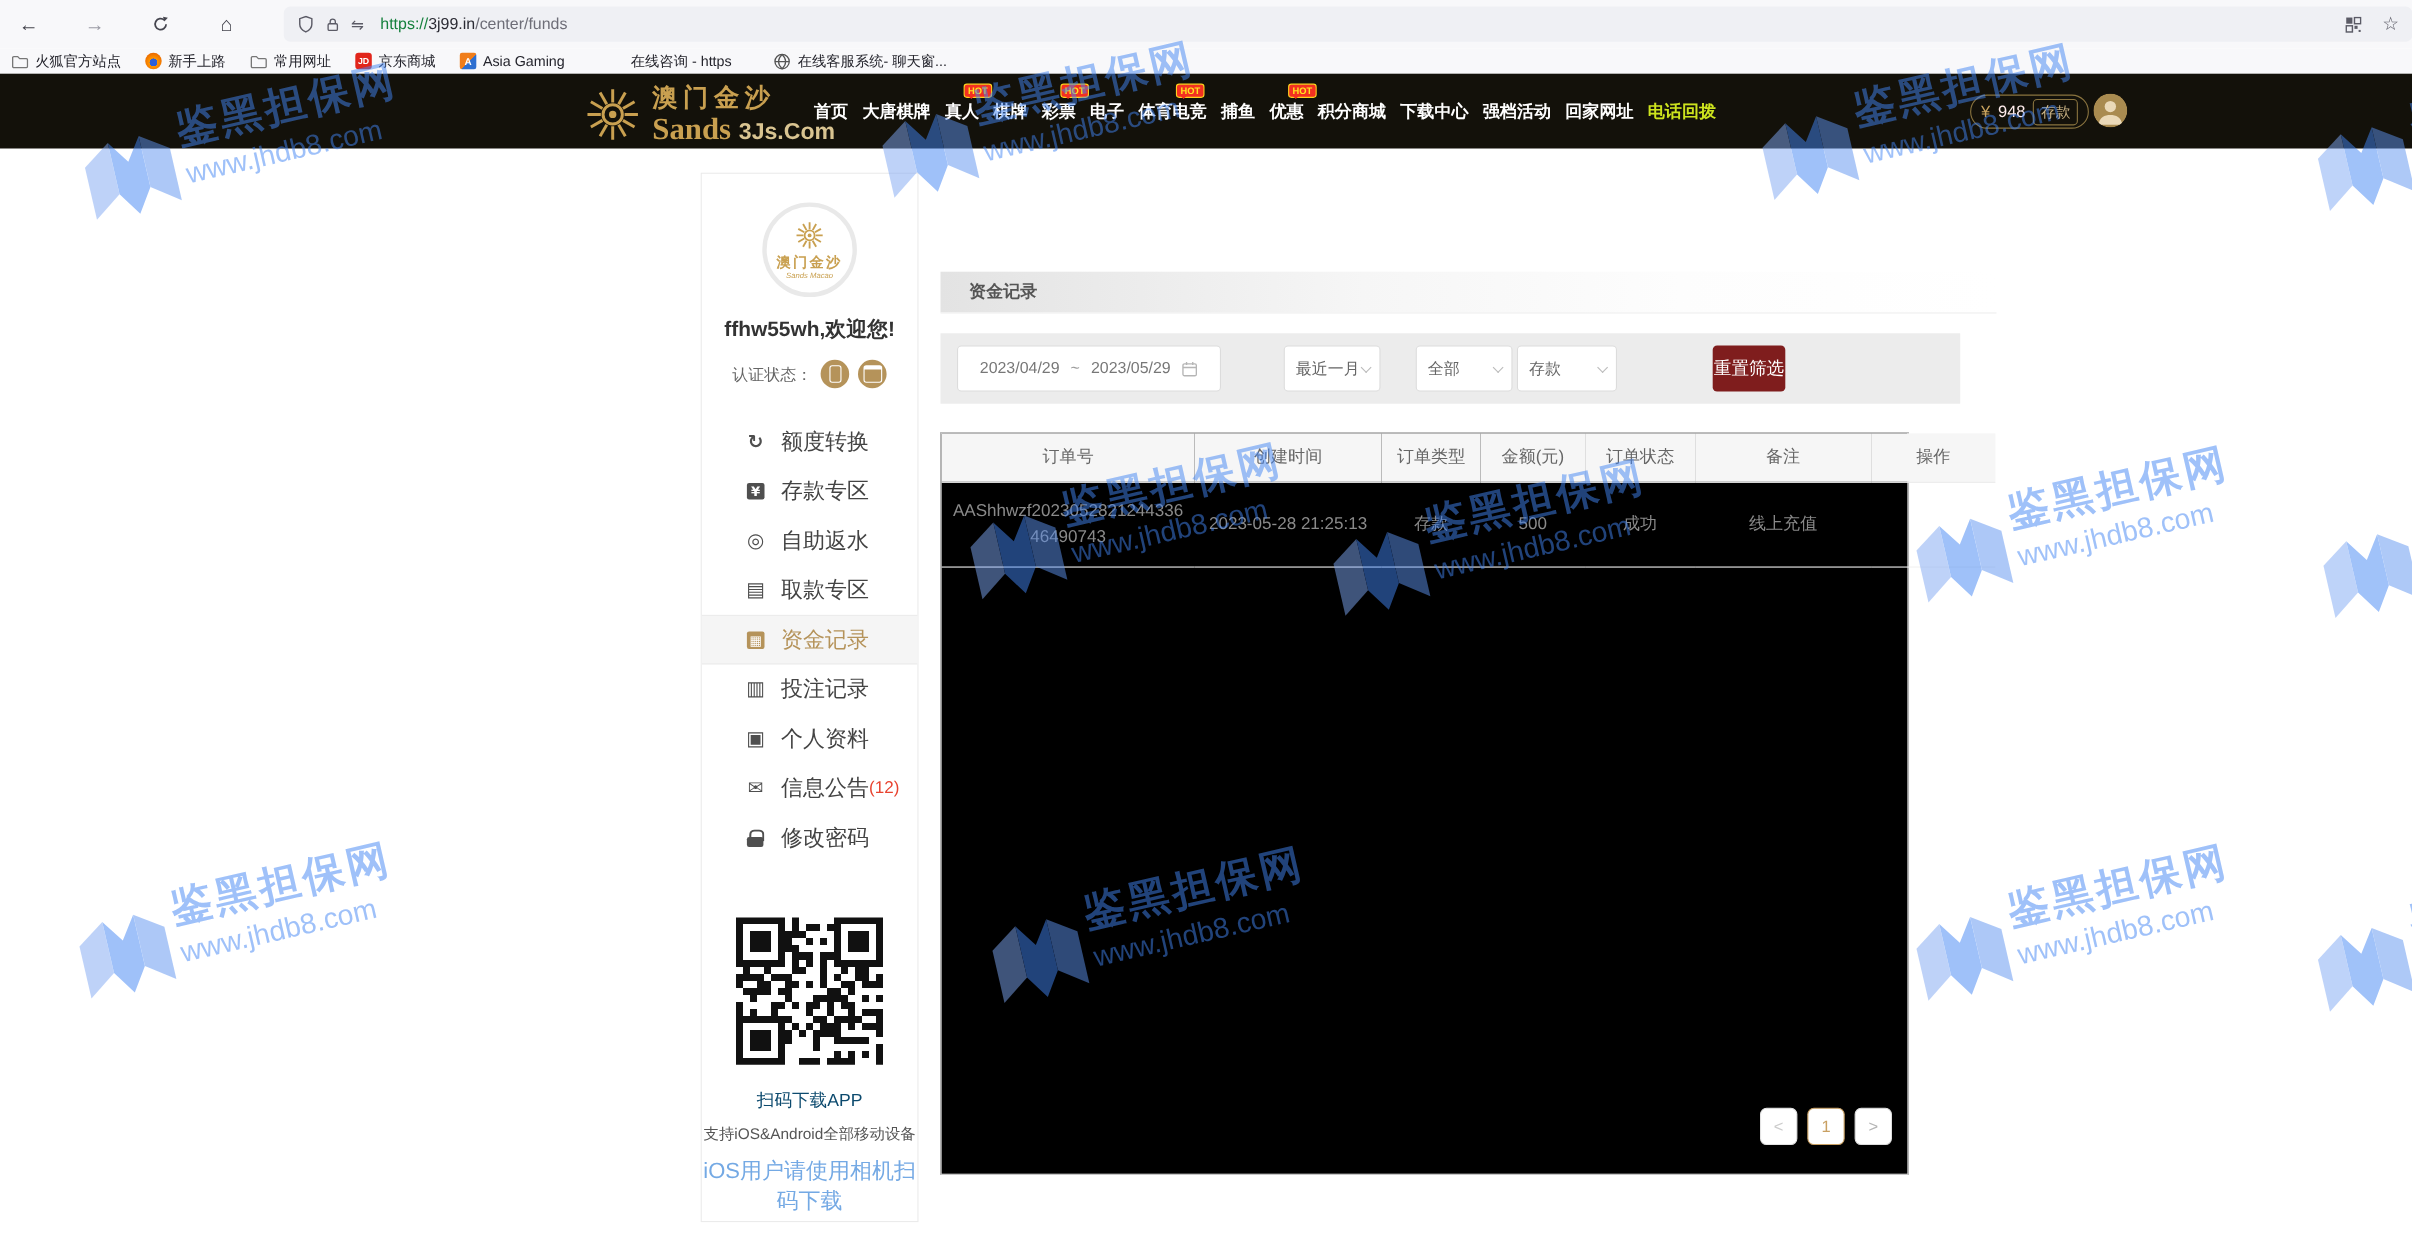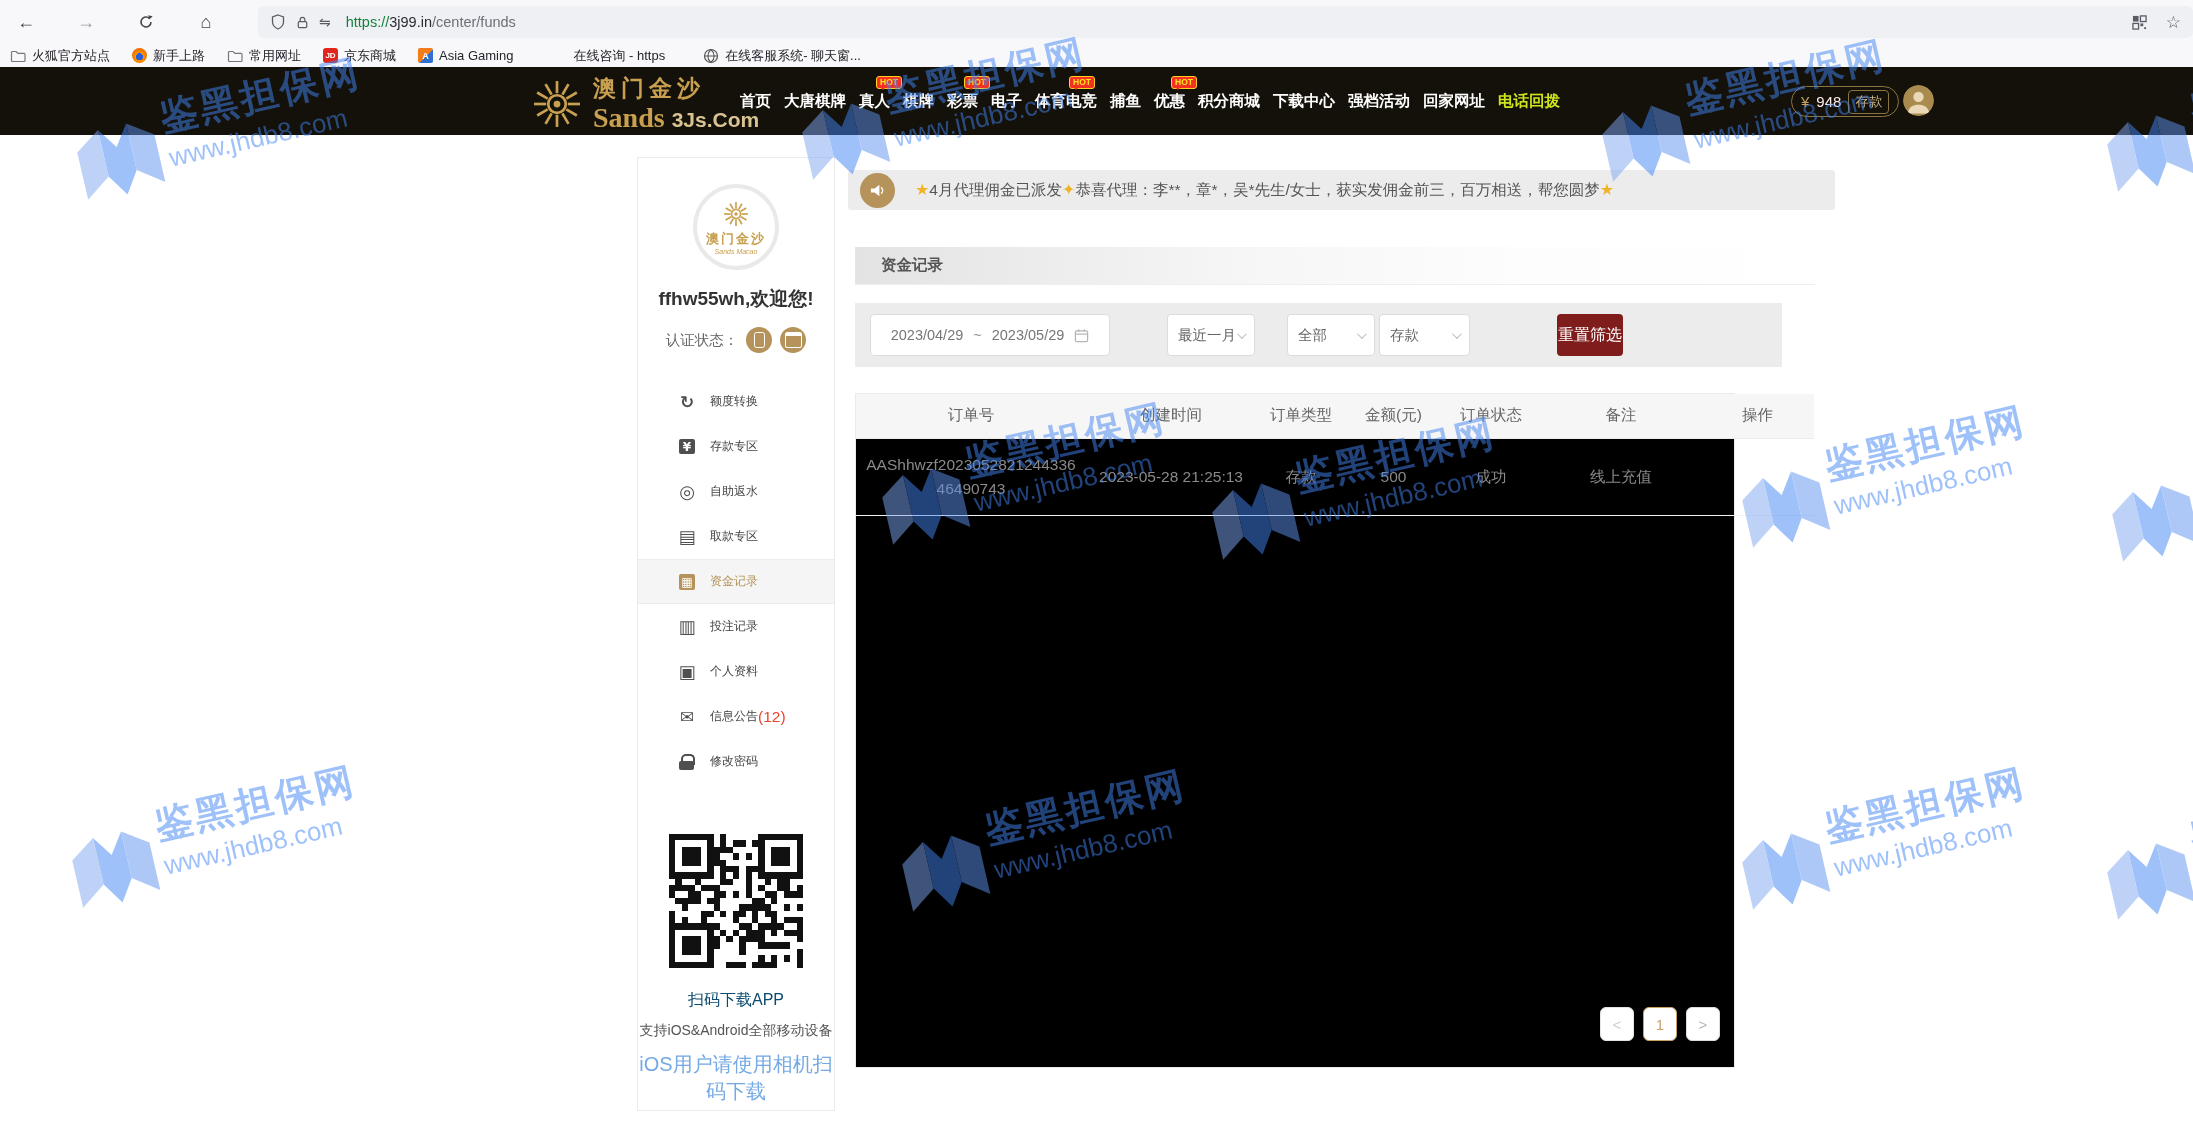--- a/index.html
+++ b/index.html
@@ -69,21 +69,21 @@
 .mi-deposit::before{content:"¥";background:#4f4f4f;color:#fff;font-size:12px;font-weight:bold;width:16px;height:15px;display:flex;align-items:center;justify-content:center;border-radius:2px}
 .mi-rebate::before{content:"◎";font-size:18px}
 .mi-withdraw::before{content:"▤";font-size:18px}
 .mi-funds::before{content:"▦";font-size:18px}
 .m-item.active .mi-funds::before{content:"▦";background:#b5935a;color:#fff;width:16px;height:16px;font-size:12px;display:flex;align-items:center;justify-content:center;border-radius:2px}
 .mi-bets::before{content:"▥";font-size:18px}
 .mi-profile::before{content:"▣";font-size:18px}
 .mi-notice::before{content:"✉";font-size:17px}
 .mi-password::before{content:"";position:absolute;left:4px;top:2px;width:10px;height:9px;border:2.5px solid #4f4f4f;border-bottom:none;border-radius:5px 5px 0 0}
 .mi-password::after{content:"";position:absolute;left:1.5px;top:9px;width:15px;height:9px;background:#4f4f4f;border-radius:2px}
-.m-label{font-size:12px;color:#444}
+.m-label{font-size:20px;color:#444}
 .m-item.active .m-label{color:#b5935a}
 .m-badge{font-size:15.5px;color:#e8432f}
 .qrbox{margin:50px auto 0;width:134px;height:134px}
 .qrbox svg{width:100%;height:100%}
 .dl-scan{margin-top:22px;text-align:center;font-size:16px;color:#0c4a6e;cursor:pointer}
 .dl-support{margin-top:11px;text-align:center;font-size:14px;color:#555}
 .dl-ios{margin-top:11px;text-align:center;font-size:20px;color:#74a9e4;cursor:pointer}
 
 
 .announce{position:absolute;left:848px;top:170px;width:987px;height:40px;background:#ececec;border-radius:3px;display:flex;align-items:center;padding:0 12px}
@@ -554,31 +554,20 @@
           <rect x="15" y="20" width="1" height="1"></rect>
           <rect x="16" y="20" width="1" height="1"></rect>
           <rect x="20" y="20" width="1" height="1"></rect>
         </svg>
     </div>
     <div class="dl-scan">扫码下载APP</div>
     <div class="dl-support">支持iOS&amp;Android全部移动设备</div>
     <div class="dl-ios">iOS用户请使用相机扫码下载</div>
   </aside>
 
-  <div class="announce">
-    <div class="a-ic">
-      <svg width="17" height="17" viewBox="0 0 18 18">
-          <path d="M2 7h4l5-4.2v12.4L6 11H2z" fill="#fff"></path>
-          <path d="M13.2 6a4.3 4.3 0 0 1 0 6" stroke="#fff" fill="none" stroke-width="1.5" stroke-linecap="round"></path>
-        </svg>
-    </div>
-    <div class="a-body">
-      <span class="a-star">★</span><span>4月代理佣金已派发</span><span class="a-sparkle">✦</span><span>恭喜代理：李**，章*，吴*先生/女士，获实发佣金前三，百万相送，帮您圆梦</span><span class="a-star">★</span>
-    </div>
-  </div>
 
   <div class="page-title">资金记录</div>
 
   <div class="filters">
     <div class="f-date">
       <span>2023/04/29</span>
       <span class="sep">~</span>
       <span>2023/05/29</span>
       <svg width="15" height="15" viewBox="0 0 16 16">
           <rect x="1.5" y="3" width="13" height="11.5" rx="1.5" fill="none" stroke="#b5b5b5" stroke-width="1.3"></rect>

